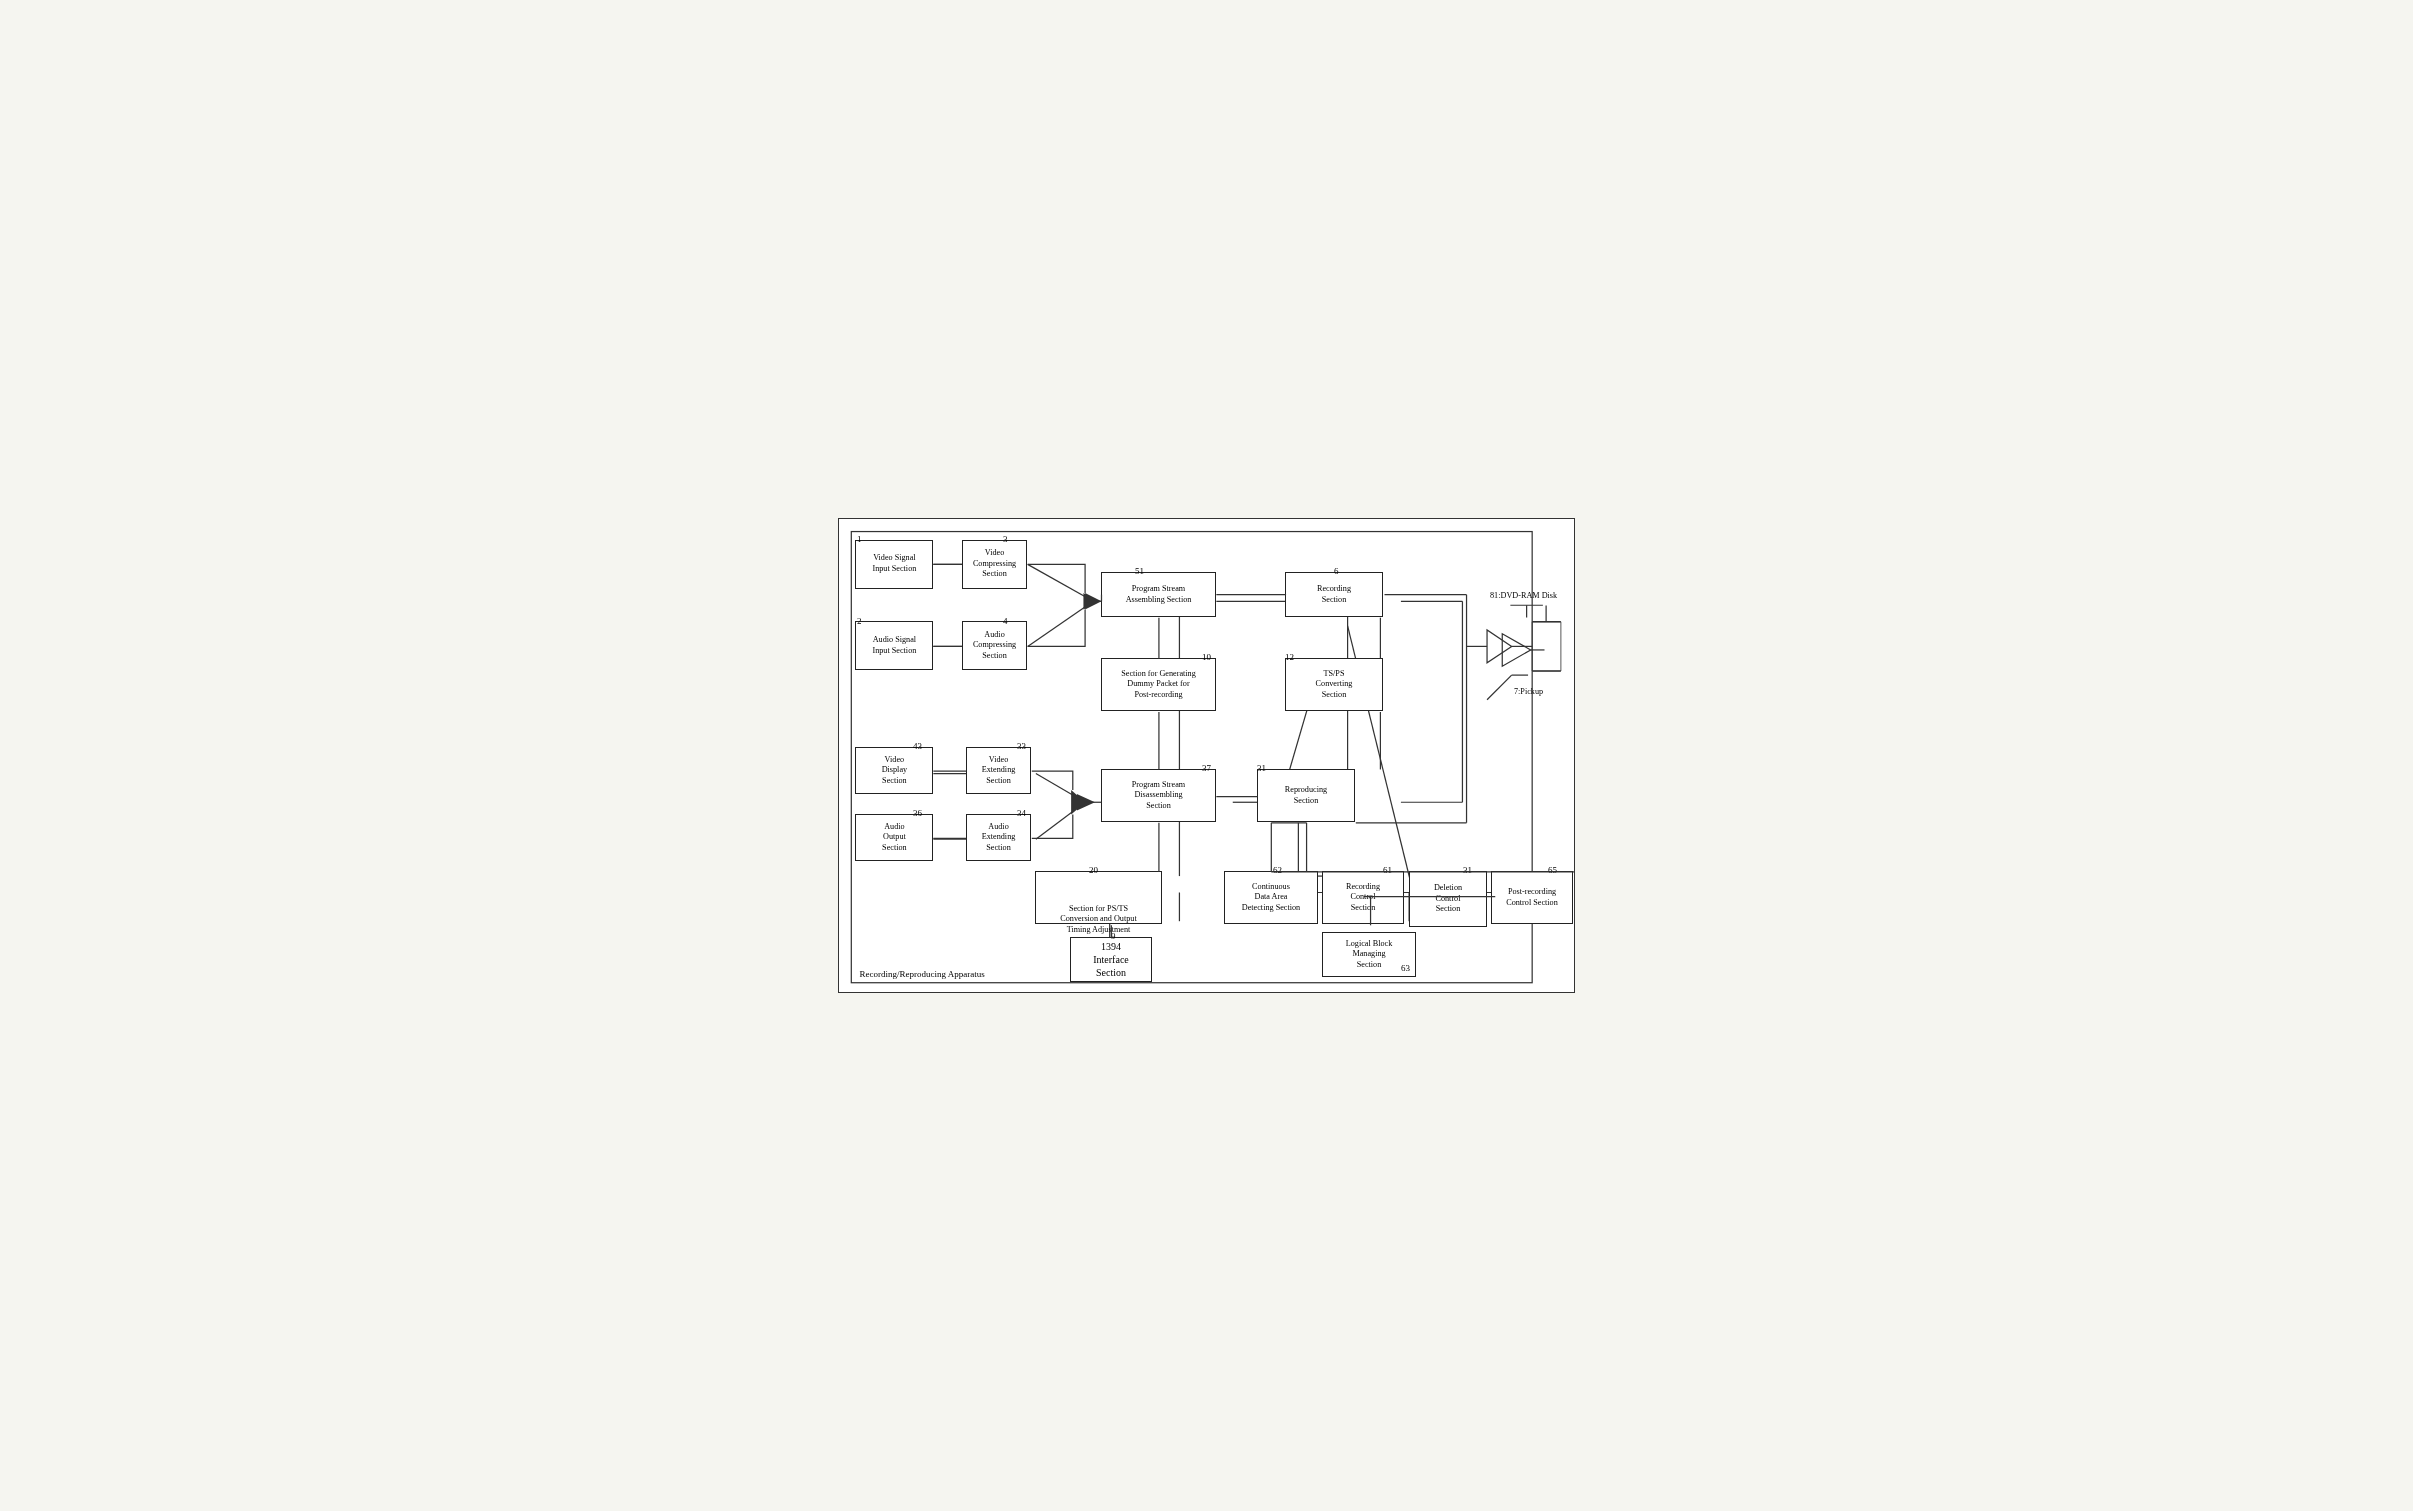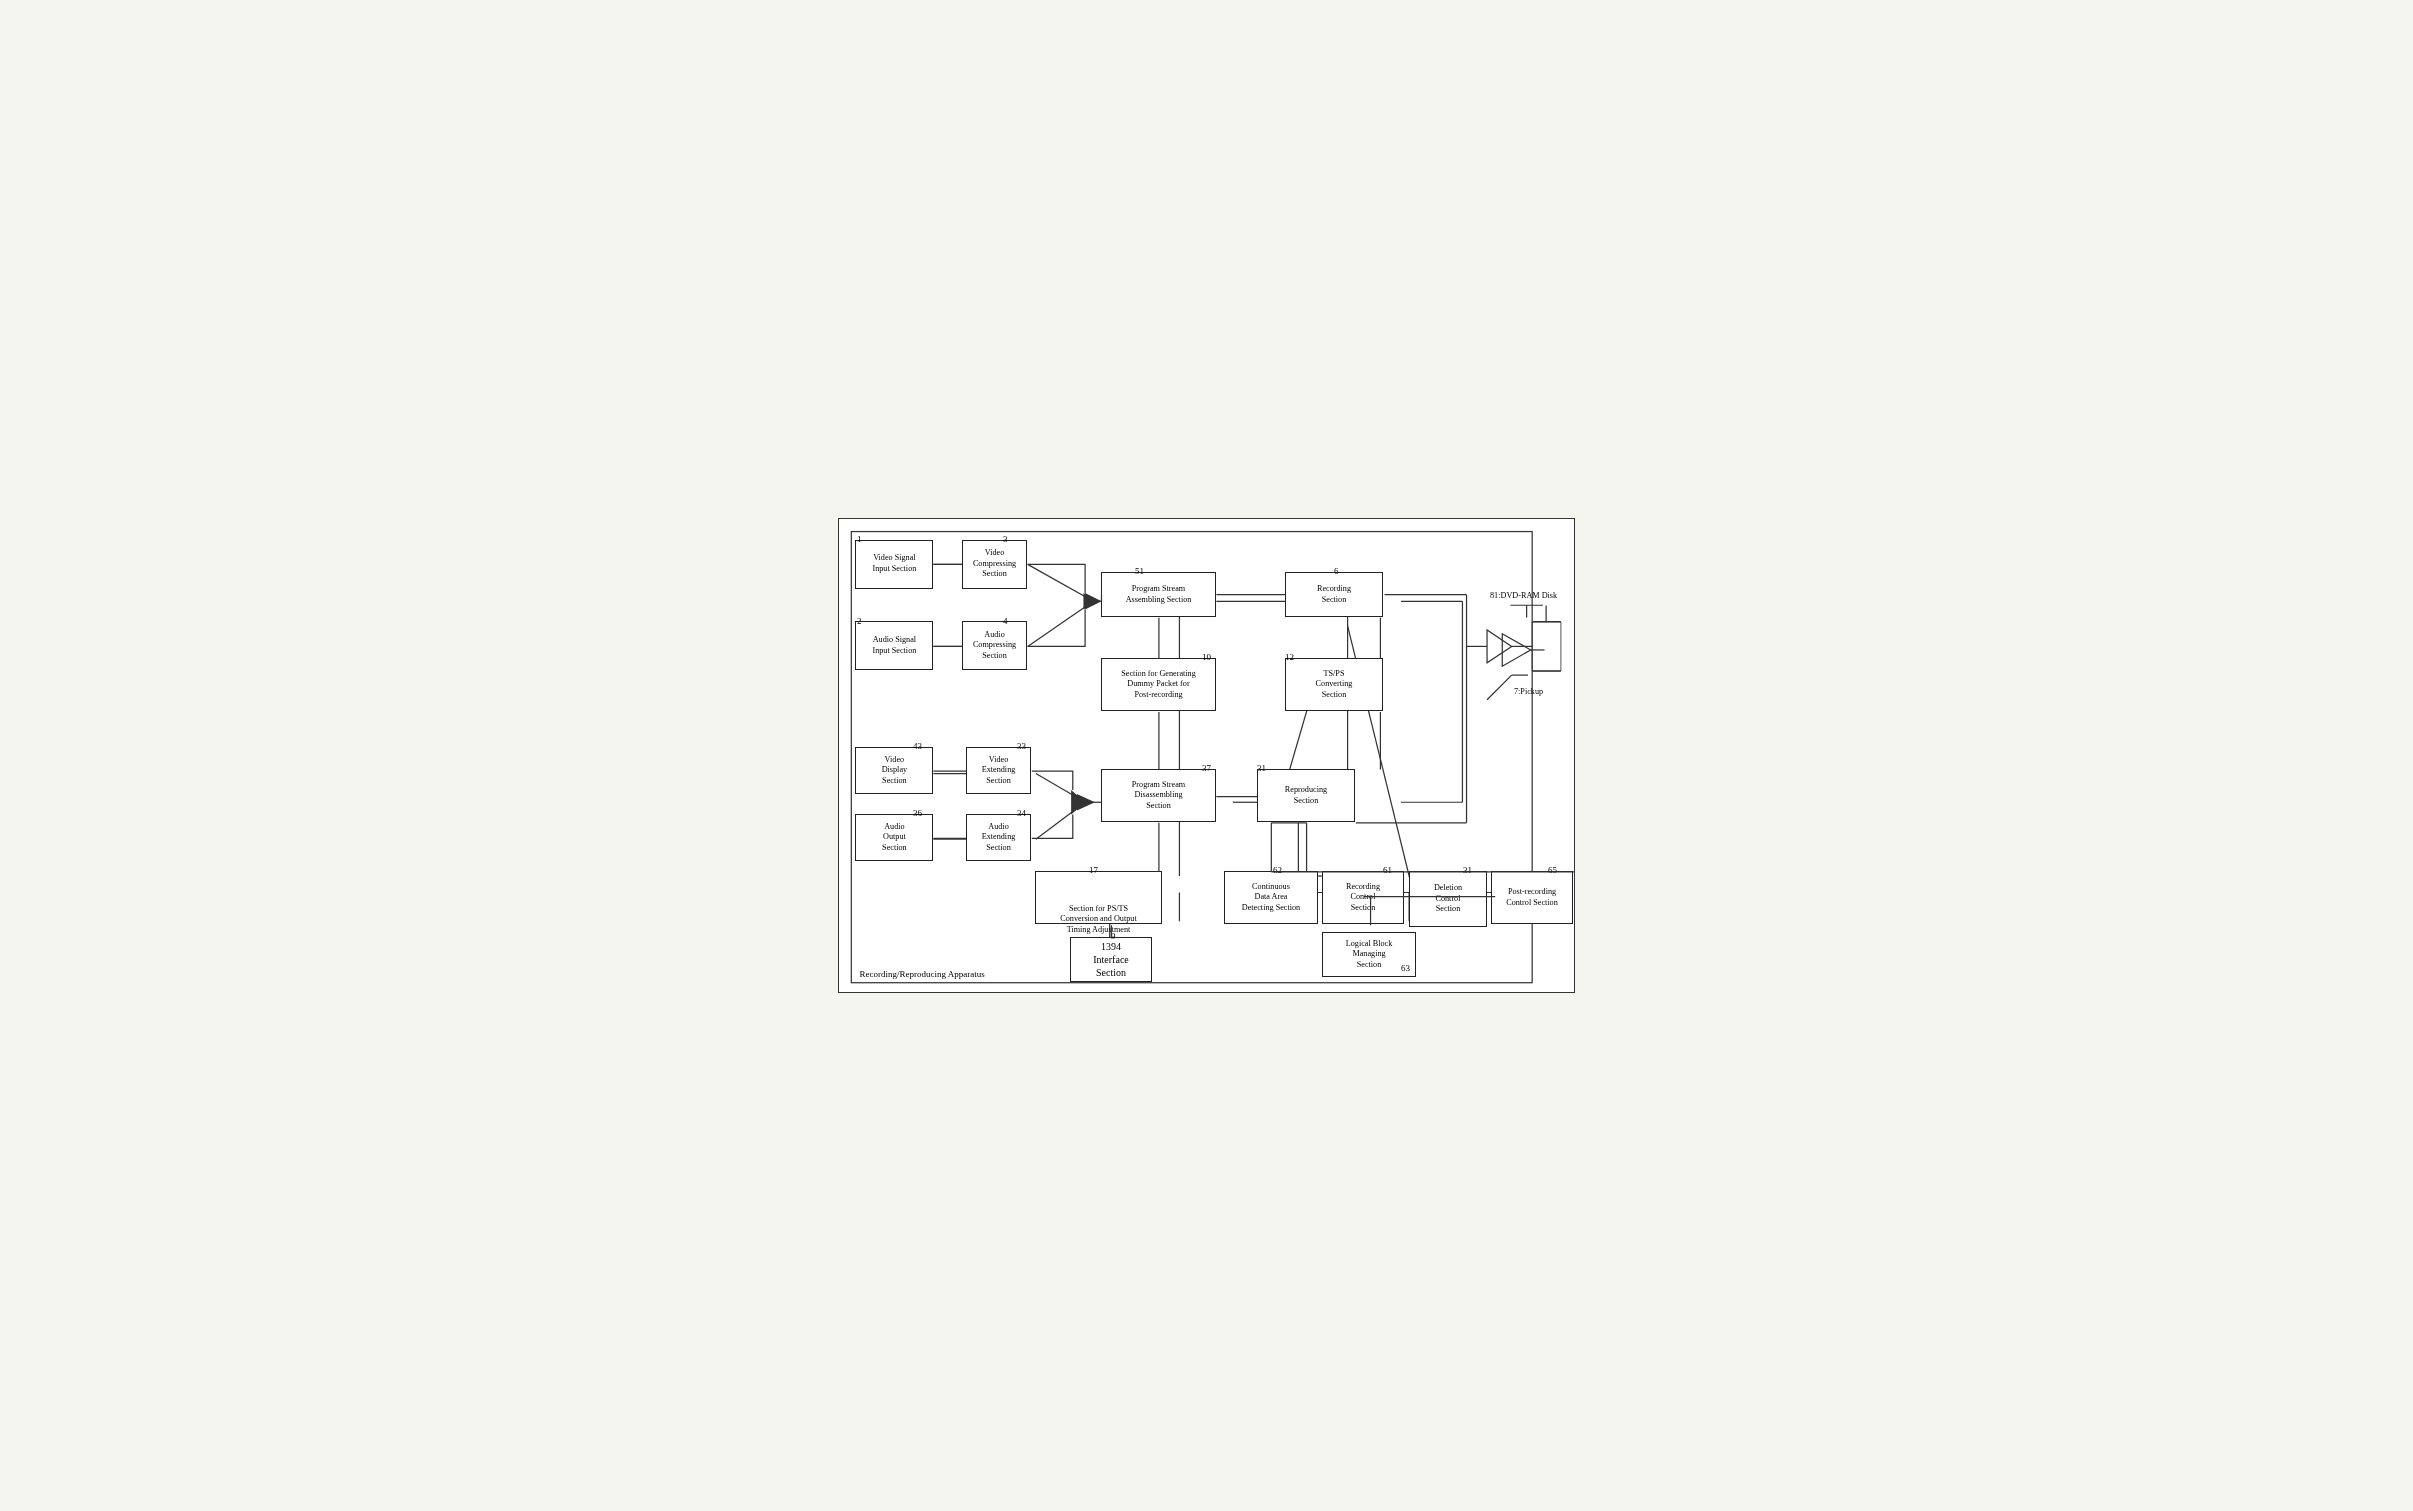--- a/index.html
+++ b/index.html
@@ -221,21 +221,21 @@
       <span style="white-space:pre-line; text-align:center;">Reproducing
 Section</span>
     </div>
     <span class="label" style="left:418px; top:244px;">31</span>
 
     <div class="box" style="left:196px; top:352px; width:127px; height:53px; font-size:8.2px;">
       <span style="white-space:pre-line; text-align:center;margin-top:44px;">Section for PS/TS
 Conversion and Output
 Timing Adjustment</span>
     </div>
-    <span class="label" style="left:250px; top:346px;">17</span>
+    <span class="label" style="left:250px; top:346px;">20</span>
 
     <div class="box" style="left:385px; top:352px; width:94px; height:53px; font-size:8.2px;">
       <span style="white-space:pre-line; text-align:center;">Continuous
 Data Area
 Detecting Section</span>
     </div>
     <span class="label" style="left:434px; top:346px;">62</span>
 
     <div class="box" style="left:483px; top:352px; width:82px; height:53px; font-size:8.2px;">
       <span style="white-space:pre-line; text-align:center;">Recording

